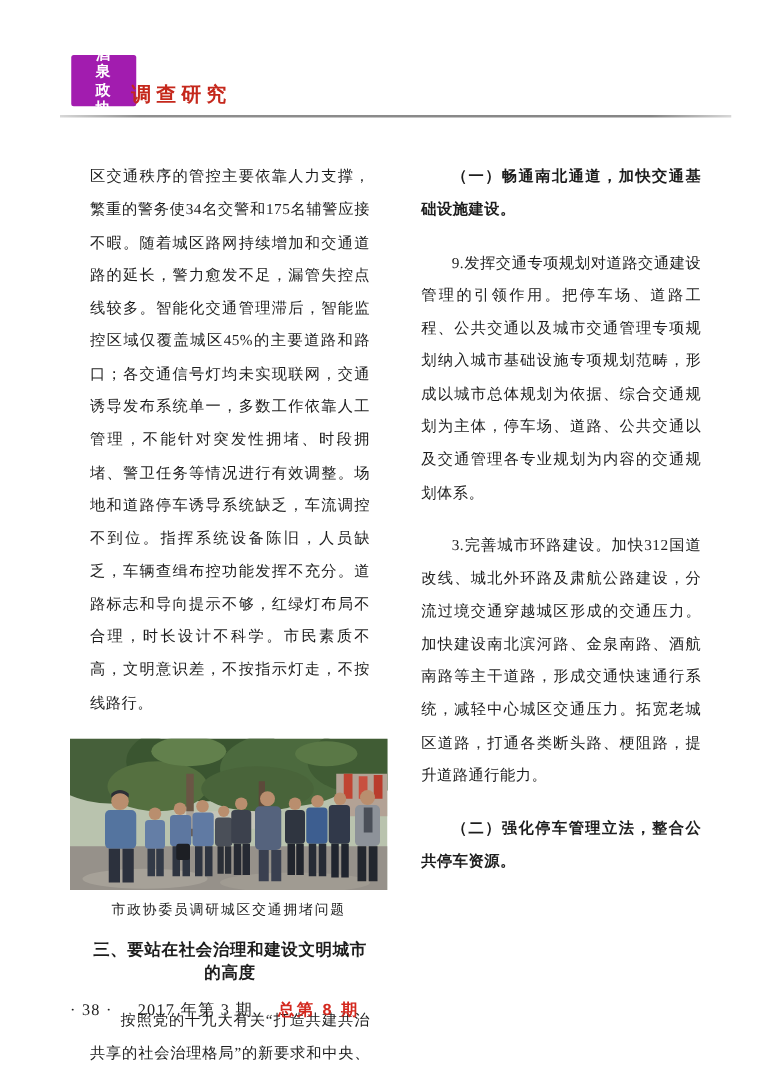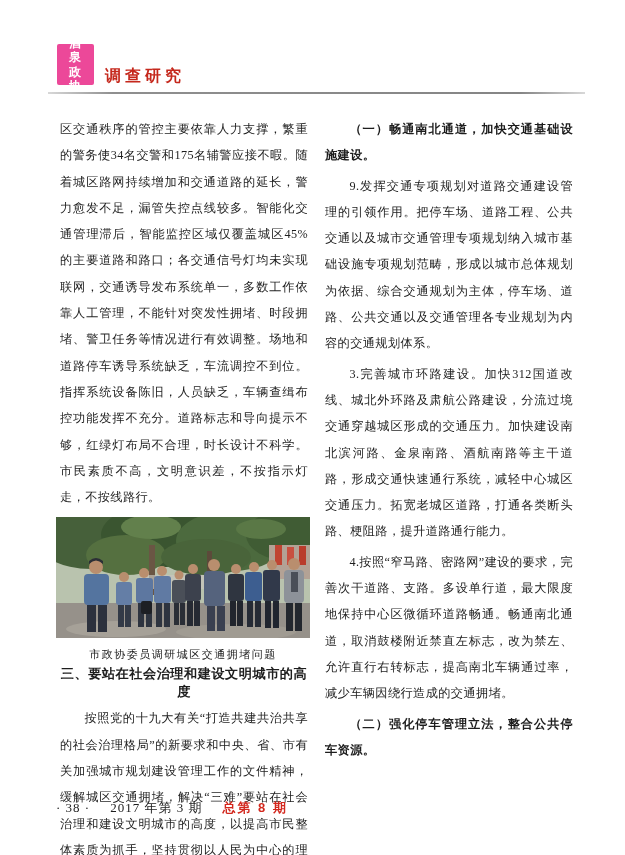--- a/index.html
+++ b/index.html
@@ -1,32 +1,32 @@
 <!DOCTYPE html>
 <html><head>
 <meta charset="utf-8">
 <style>
   html,body{margin:0;padding:0;background:#ffffff;}
   .page{position:relative;width:625px;height:855px;background:#ffffff;overflow:hidden;
         font-family:"Liberation Serif","DejaVu Serif",serif;color:#1d1d1d;}
   
-  .seal{position:absolute;left:57px;top:44px;width:37px;height:41px;background:#ec4899;
+  .seal{position:absolute;left:57px;top:44px;width:52px;height:41px;background:#a21caf;
         border-radius:2px;display:flex;align-items:center;justify-content:center;}
   .seal-text{width:2.15em;font-size:12px;line-height:1.2;color:#fff;font-weight:bold;
         text-align:center;letter-spacing:1px;word-break:break-all;}
   .header-title{position:absolute;left:105px;top:66px;color:#c5281c;font-weight:bold;
         font-size:16px;letter-spacing:4px;font-family:"Liberation Sans","DejaVu Sans",sans-serif;}
   .header-rule{position:absolute;left:48px;top:92px;width:537px;height:2px;
         background:linear-gradient(to right,#d8d8d8,#8f8f8f 12%,#858585 88%,#d8d8d8);}
   
   .col{position:absolute;top:112px;width:256px;font-size:12.2px;line-height:26.3px;
         text-align:justify;letter-spacing:0.4px;}
   .col-left{left:56px;}
   .col-right{left:321px;}
-  .col p{margin:4px;font-family:Liberation Serif, serif;}
+  .col p{margin:16px;font-family:Liberation Serif, serif;}
   .p-indent{text-indent:2em;}
   .subhead{font-weight:bold;text-indent:2em;}
   
   .photo-wrap{margin-top:7px;width:254px;}
   .photo-wrap svg{display:block;width:254px;height:121px;}
   .photo-caption{margin-top:9px;text-align:center;font-size:11px;line-height:14px;
         letter-spacing:1.5px;color:#222;text-indent:0;}
   .section-heading{margin-top:21px;margin-bottom:12px;text-align:center;font-weight:bold;
         font-size:13.2px;line-height:18px;letter-spacing:0.5px;text-indent:0;
         font-family:"Liberation Sans","DejaVu Sans",sans-serif;}
@@ -153,21 +153,20 @@
     </div>
 
     <p class="section-heading">三、要站在社会治理和建设文明城市的高度</p>
     <p class="p-indent">按照党的十九大有关“打造共建共治共享的社会治理格局”的新要求和中央、省、市有关加强城市规划建设管理工作的文件精神，缓解城区交通拥堵，解决“三难”要站在社会治理和建设文明城市的高度，以提高市民整体素质为抓手，坚持贯彻以人民为中心的理念，让人民群众享受畅通出行的便利，坚决纠正以车为先的错误思想，坚持系统治理、综合施策。</p>
   </div>
 
   <div class="col col-right">
     <p class="subhead">（一）畅通南北通道，加快交通基础设施建设。</p>
     <p class="p-indent">9.发挥交通专项规划对道路交通建设管理的引领作用。把停车场、道路工程、公共交通以及城市交通管理专项规划纳入城市基础设施专项规划范畴，形成以城市总体规划为依据、综合交通规划为主体，停车场、道路、公共交通以及交通管理各专业规划为内容的交通规划体系。</p>
     <p class="p-indent">3.完善城市环路建设。加快312国道改线、城北外环路及肃航公路建设，分流过境交通穿越城区形成的交通压力。加快建设南北滨河路、金泉南路、酒航南路等主干道路，形成交通快速通行系统，减轻中心城区交通压力。拓宽老城区道路，打通各类断头路、梗阻路，提升道路通行能力。</p>
-    <p class="p-indent">4.按照“窄马路、密路网”建设的要求，完善次干道路、支路。多设单行道，最大限度地保持中心区微循环道路畅通。畅通南北通道，取消鼓楼附近禁直左标志，改为禁左、允许直行右转标志，提高南北车辆通过率，减少车辆因绕行造成的交通拥堵。</p>
     <p class="subhead">（二）强化停车管理立法，整合公共停车资源。</p>
 
   </div>
 
   <div class="footer">
     <span>· 38 ·</span>
     <span>2017 年第 3 期</span>
     <span class="issue-total">总第 8 期</span>
   </div>
 

